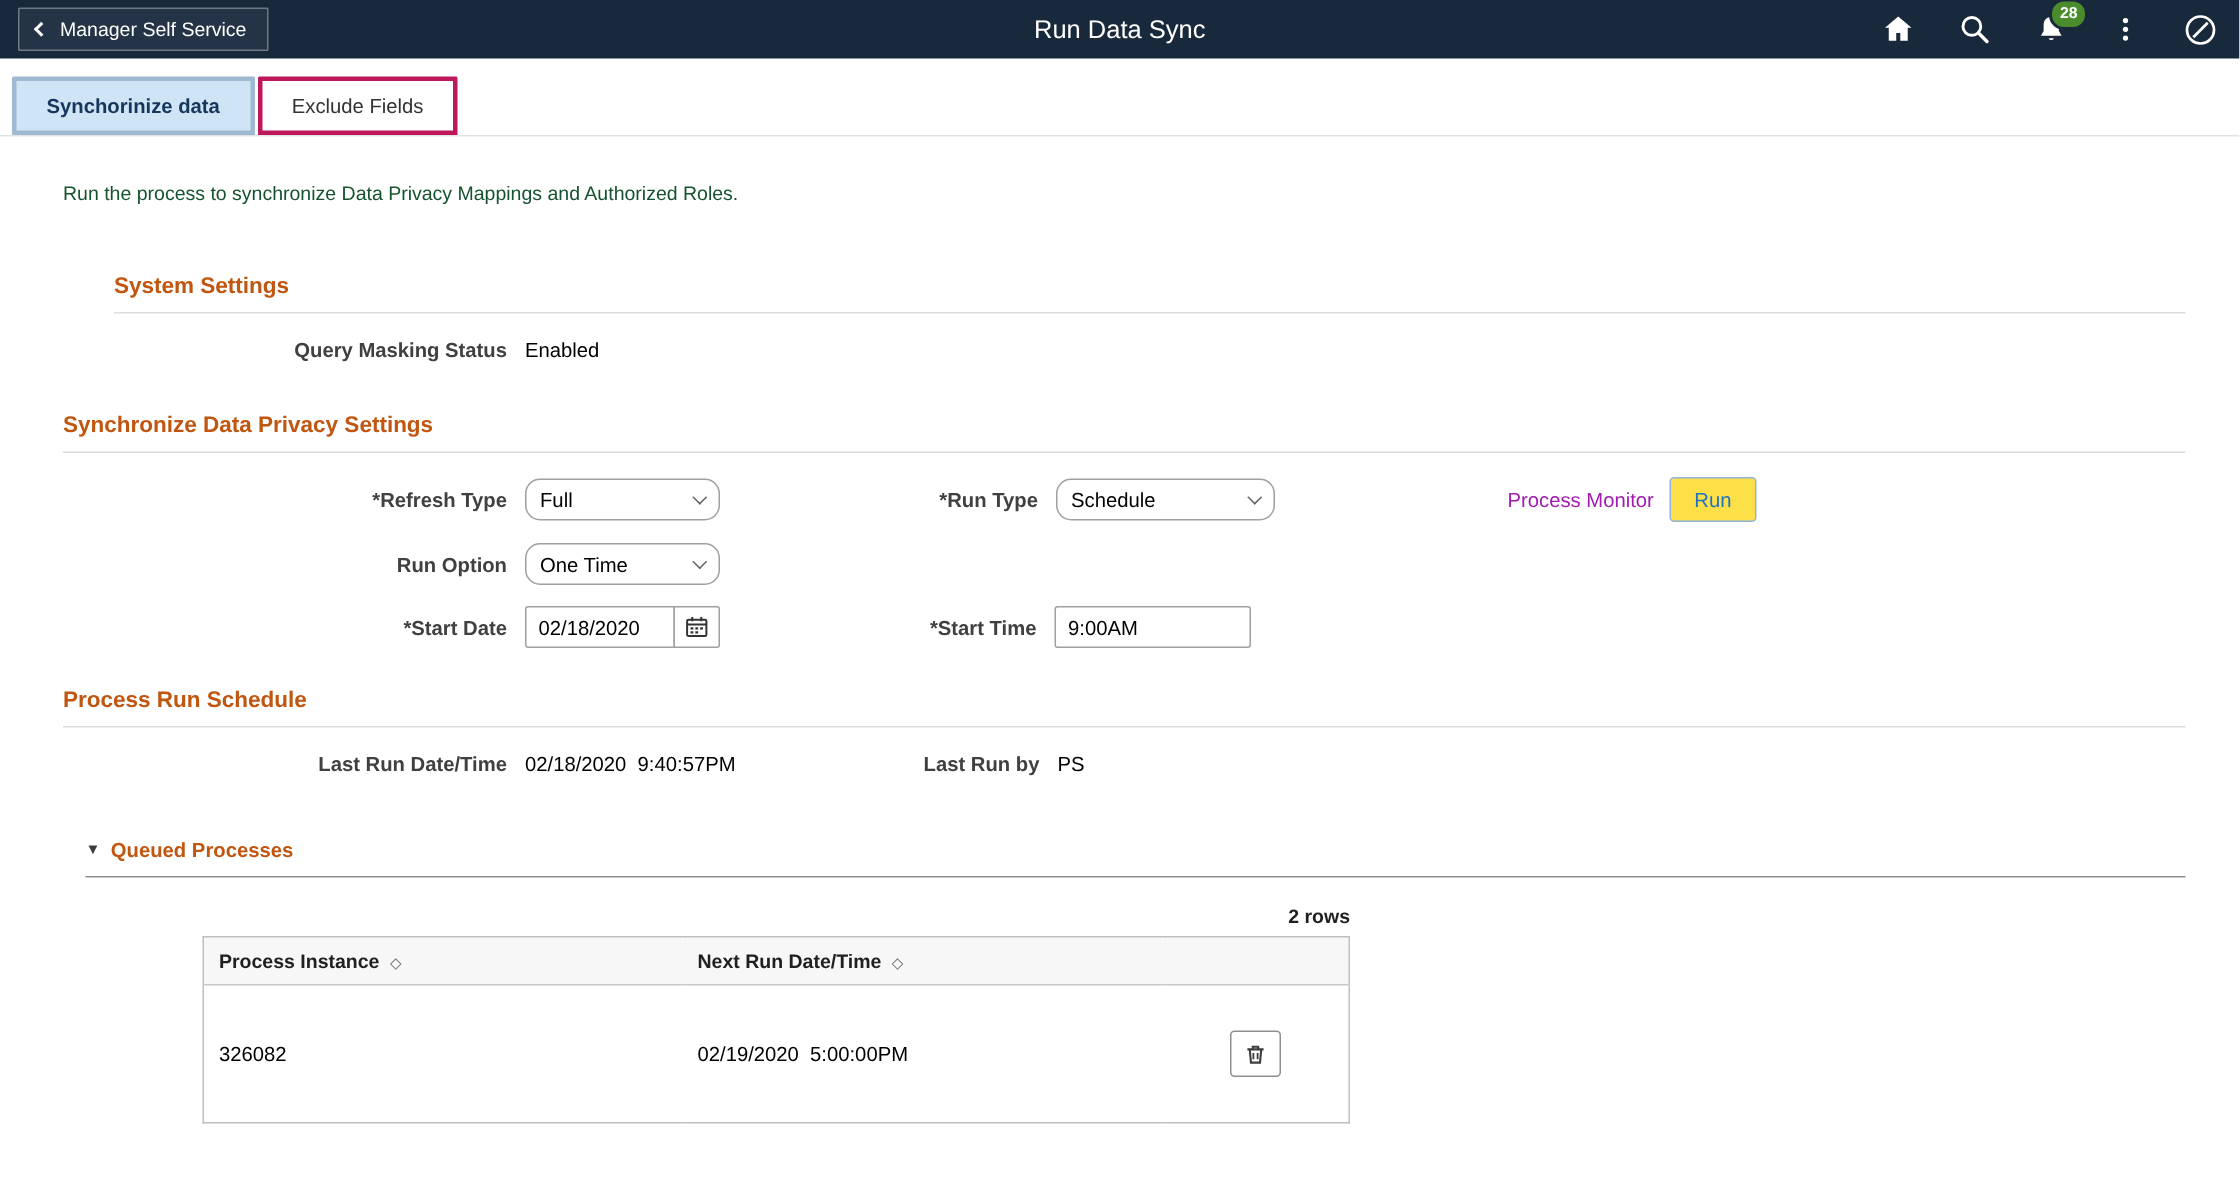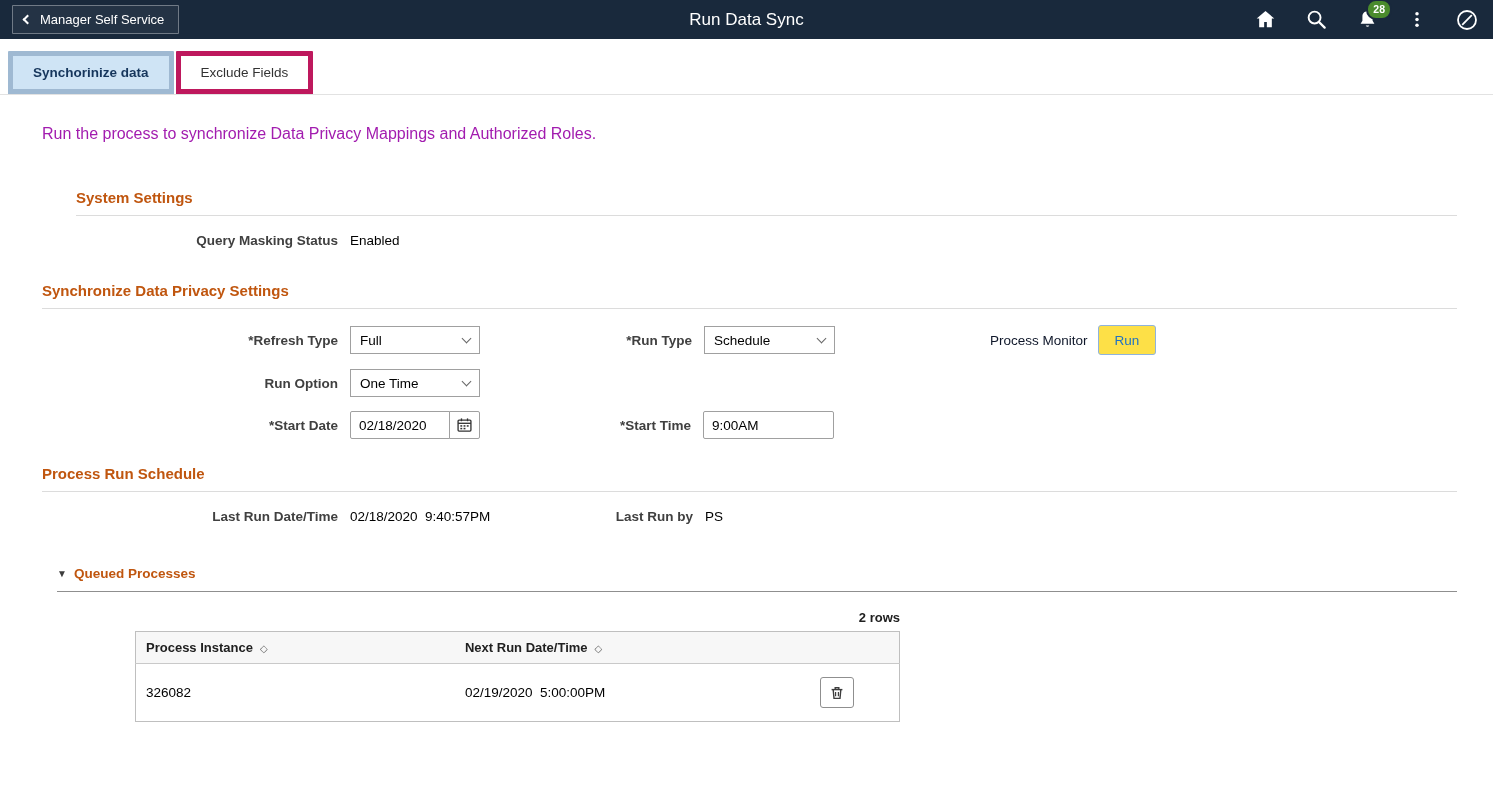--- a/index.html
+++ b/index.html
@@ -29,86 +29,86 @@
   .topbar-icons { margin-left: auto; display: flex; align-items: center; gap: 24px; z-index: 1; }
   .icon-btn { background: none; border: none; padding: 2px; cursor: pointer; position: relative; display: flex; }
   .badge {
     position: absolute; top: -7px; right: -11px; background: #4a8b2c; color: #fff;
     font-size: 10.5px; font-weight: bold; line-height: 1; padding: 3px 5px;
     border-radius: 10px; border: 2px solid #19293c;
   }
   
   .tabs { display: flex; align-items: flex-end; padding: 12px 0 0 8px; border-bottom: 1px solid #e2e2e2; }
   .tab {
-    border: 5px solid #be185d; background: #fff; color: #333; padding: 9px 20px;
+    border: 3px solid #be185d; background: #fff; color: #333; padding: 9px 20px;
     font-size: 13.5px; margin-right: 2px; cursor: pointer; border-radius: 1px 1px 0 0;
   }
   .tab.active {
     background: #cfe4f5; border-color: #9fb9d2; color: #16365c; font-weight: bold;
   }
   
   main { padding: 24px 36px 40px 42px; }
-  .intro { margin: 6px 0 0; font-size: 16px; color: #a21caf; }
+  .intro { margin: 6px 0 0; font-size: 13px; color: #14532d; }
   .section-heading {
     font-size: 15px; font-weight: bold; color: #c0560f;
     border-bottom: 1px solid #dcdcdc; padding-bottom: 9px; margin: 34px 0 0;
   }
   .section-heading.first { margin-top: 46px; margin-left: 34px; }
   .kv-row { display: flex; align-items: center; margin-top: 17px; }
   .form-row { display: flex; align-items: center; margin-top: 14px; }
   .lbl { font-weight: bold; color: #404040; text-align: right; flex: 0 0 auto; }
   .lbl-a { width: 296px; }
   .lbl-b { width: 212px; }
   .lbl-c { width: 93px; }
   .gap { width: 12px; flex: 0 0 auto; }
   .val { color: #000; white-space: pre; }
   .val-w { width: 250px; flex: 0 0 auto; }
   
   .select {
-    width: 130px; height: 28px; border: 1px solid #a0a0a0; border-radius: 0; background: #fff;
+    width: 130px; height: 28px; border: 1px solid #a0a0a0; border-radius: 10px; background: #fff;
     display: flex; align-items: center; justify-content: space-between; padding: 0 9px;
     cursor: pointer; color: #000;
   }
   .chevron-down {
     width: 7px; height: 7px; border-right: 1.6px solid #666; border-bottom: 1.6px solid #666;
     transform: rotate(45deg); display: inline-block; margin-top: -3px; flex: 0 0 auto;
   }
   input.text {
     height: 28px; border: 1px solid #a0a0a0; border-radius: 2px; padding: 0 8px;
     font: 13.5px "Liberation Sans", sans-serif; color: #000; width: 131px;
   }
   .date-wrap { display: flex; align-items: flex-end; }
   .date-wrap input.text { width: 100px; border-radius: 2px 0 0 2px; }
   .cal-btn {
     width: 31px; height: 28px; border: 1px solid #a0a0a0; margin-left: -1px; background: #fff;
     border-radius: 0 2px 2px 0; display: flex; align-items: center; justify-content: center; cursor: pointer;
   }
   .pm-group { display: flex; align-items: center; margin-left: 155px; }
-  a.link { color: #0f172a; text-decoration: none; cursor: pointer; }
+  a.link { color: #a21caf; text-decoration: none; cursor: pointer; }
   .run-btn {
     margin-left: 10px; height: 30px; padding: 0 16px; background: #fde047; color: #1f72c4;
     border: 1px solid #8fb3dd; border-radius: 3px; font: 13.5px "Liberation Sans", sans-serif; cursor: pointer;
   }
   
   .queued-head {
     margin: 42px 0 0 15px; border-bottom: 1px solid #8f8f8f; padding-bottom: 10px;
     display: flex; align-items: center; gap: 7px; cursor: pointer;
   }
   .queued-title { font-weight: bold; color: #c0560f; font-size: 13.5px; }
   .tri { color: #3c3c3c; font-size: 10px; line-height: 1; }
   .rows-count { width: 765px; margin: 18px 0 0 93px; text-align: right; font-weight: bold; font-size: 13px; }
   table.ptable {
     width: 765px; margin: 6px 0 0 93px; border-collapse: collapse;
     border: 1px solid #bfbfbf; font-size: 13.5px;
   }
   .ptable th {
     background: #f7f7f7; text-align: left; font-size: 13px; color: #202020;
     padding: 8px 10px; border-bottom: 1px solid #c9c9c9; font-weight: bold; cursor: pointer;
   }
-  .ptable td { padding: 13px 10px; border-bottom: 1px solid #dedede; color: #000; }
+  .ptable td { padding: 30px 10px; border-bottom: 1px solid #dedede; color: #000; }
   .ptable tr:last-child td { border-bottom: none; }
   .col-instance { width: 320px; }
   .col-next { width: 320px; }
   .col-del { width: 125px; text-align: center; }
   .sort { font-size: 10px; color: #666; margin-left: 7px; font-weight: normal; }
   .trash-btn {
     width: 34px; height: 31px; background: #fff; border: 1px solid #8f8f8f; border-radius: 3px;
     display: inline-flex; align-items: center; justify-content: center; cursor: pointer;
   }
 </style>
@@ -179,21 +179,21 @@
 
   <div class="form-row" style="margin-top:16px;">
     <span class="lbl lbl-a">*Refresh Type</span>
     <span class="gap"></span>
     <div class="select">
       <span>Full</span>
       <span class="chevron-down"></span>
     </div>
     <span class="lbl lbl-b">*Run Type</span>
     <span class="gap"></span>
-    <div class="select" style="width:131px;">
+    <div class="select" style="width:146px;">
       <span>Schedule</span>
       <span class="chevron-down"></span>
     </div>
     <div class="pm-group">
       <a class="link">Process Monitor</a>
       <button class="run-btn">Run</button>
     </div>
   </div>
 
   <div class="form-row">

